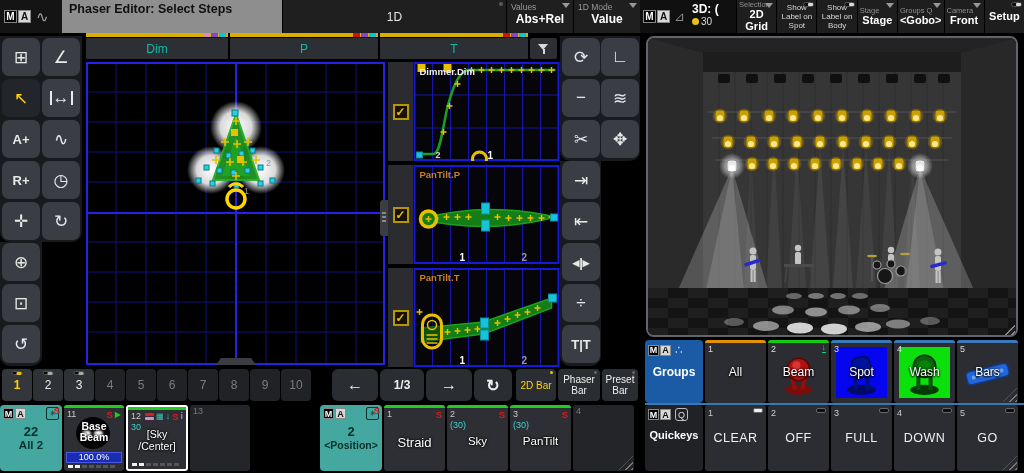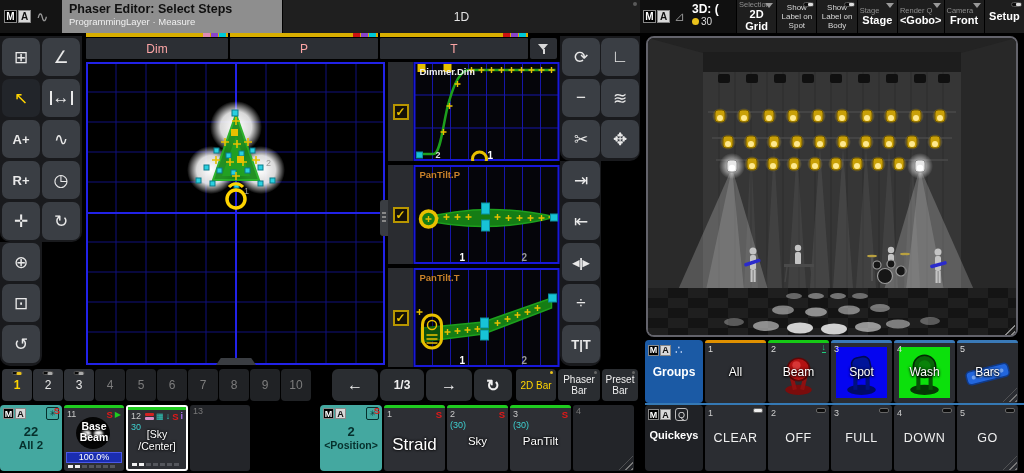--- a/index.html
+++ b/index.html
@@ -30,21 +30,21 @@
   .tab.active .dot { background:#e9c11b; }
   .drop { width:67px; background:#1f1f1f; border-left:1px solid #000; position:relative; padding:2px 4px; }
   .drop .dlabel { font-size:8.5px; color:#999; }
   .drop .dvalue { font-size:12px; font-weight:bold; color:#fff; text-align:center; }
   .tri { position:absolute; top:3px; right:3px; width:0; height:0;
          border-left:4px solid transparent; border-right:4px solid transparent; border-top:5px solid #9a9a9a; }
 
   
   .strip { top:33px; height:4px; background:#d8ae00; display:flex; justify-content:flex-end; gap:1px; padding-right:2px; }
   .chip { width:7px; height:4px; }
-  .hdr { top:38px; height:21px; background:#2c2f34; color:#fca5a5; font-size:12px; display:flex;
+  .hdr { top:38px; height:21px; background:#2c2f34; color:#14b8a6; font-size:12px; display:flex;
          align-items:center; justify-content:center; border-radius:1px; }
   .filterbtn { top:38px; height:21px; width:27px; background:#2c2f34; border-radius:2px;
                display:flex; align-items:center; justify-content:center; }
   .funnel { width:11px; height:10px; position:relative; }
   .funnel:before { content:''; position:absolute; left:0; top:0; border-left:5.5px solid transparent;
                    border-right:5.5px solid transparent; border-top:6px solid #d8d8d8; }
   .funnel:after { content:''; position:absolute; left:4.5px; top:5px; width:2px; height:5px; background:#d8d8d8; }
 
   
   .tpanel { background:#191a1d; border-radius:0 0 10px 10px; }
@@ -178,26 +178,35 @@
   <div class="abs titlebar-left">
     <div class="tb-logo">
       <span class="ma">
           <span class="m">M</span>
           <span class="a">A</span>
         </span>
       <span class="wave-glyph">∿</span>
     </div>
     <div class="tb-title">
       <div class="t1">Phaser Editor: Select Steps</div>
-      <div class="t2">ProgrammingLayer · Measure</div>
     </div>
     <div class="tab">
         <span>1D</span>
         <span class="dot"></span>
       </div>
+    <div class="drop">
+      <div class="dlabel">Values</div>
+      <div class="dvalue">Abs+Rel</div>
+      <span class="tri"></span>
+    </div>
+    <div class="drop">
+      <div class="dlabel">1D Mode</div>
+      <div class="dvalue">Value</div>
+      <span class="tri"></span>
+    </div>
   </div>
 
   <div class="abs strip" style="left:86px;width:142px;">
     <i class="chip" style="background:#e08ab4"></i>
       <i class="chip" style="background:#8844cc"></i>
       <i class="chip" style="background:#00c8d8"></i>
   </div>
   <div class="abs strip" style="left:230px;width:148px;">
     <i class="chip" style="background:#cc1111"></i>
       <i class="chip" style="background:#8844cc"></i>
@@ -644,21 +653,21 @@
     <div class="lbl" style="font-size:10.5px;">&lt;Position&gt;</div>
     <span class="s badge-s">S</span>
   </div>
   <div class="pooltile" style="left:384px;width:61px;">
     <div class="topbar"></div>
     <div class="hd">
         <span>1</span>
         <span class="sp"></span>
         <span class="badge-s">S</span>
       </div>
-    <div class="tile-label" style="top:30px;font-size:17px;font-weight:normal;">Straid</div>
+    <div class="tile-label" style="top:30px;font-size:13px;font-weight:normal;">Straid</div>
   </div>
   <div class="pooltile" style="left:447px;width:61px;">
     <div class="topbar"></div>
     <div class="hd">
         <span>2</span>
         <span class="sp"></span>
         <span class="badge-s">S</span>
       </div>
     <div class="cy" style="font-size:9px;padding-left:3px;">(30)</div>
     <div class="tile-label" style="top:30px;font-size:11.5px;font-weight:normal;">Sky</div>
@@ -707,21 +716,21 @@
     <div class="hbtn">
       <div class="mlabel">Show Label on Body</div>
       <span class="toggle"></span>
     </div>
     <div class="hbtn">
       <div class="dlabel">Stage</div>
       <div class="dvalue">Stage</div>
       <span class="tri"></span>
     </div>
     <div class="hbtn">
-      <div class="dlabel">Render Q</div>
+      <div class="dlabel">Groups Q</div>
       <div class="dvalue">&lt;Gobo&gt;</div>
       <span class="tri"></span>
     </div>
     <div class="hbtn">
       <div class="dlabel">Camera</div>
       <div class="dvalue">Front</div>
       <span class="tri"></span>
     </div>
     <div class="hbtn">
       <div class="dvalue">Setup</div>

